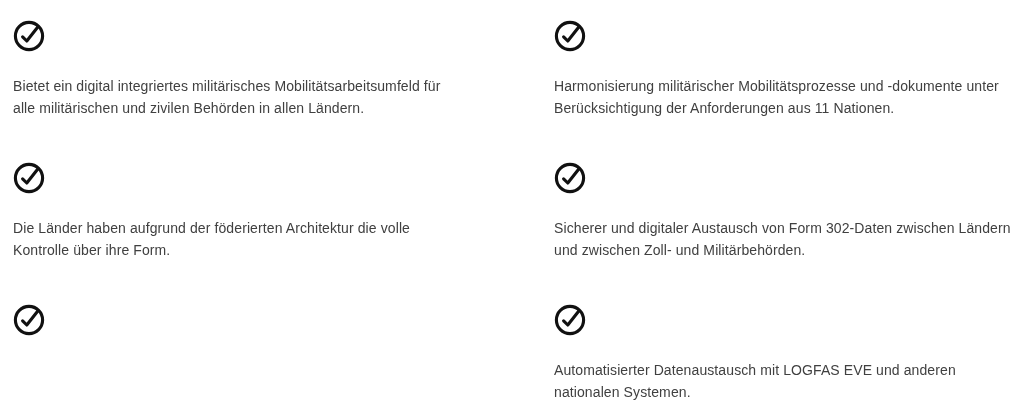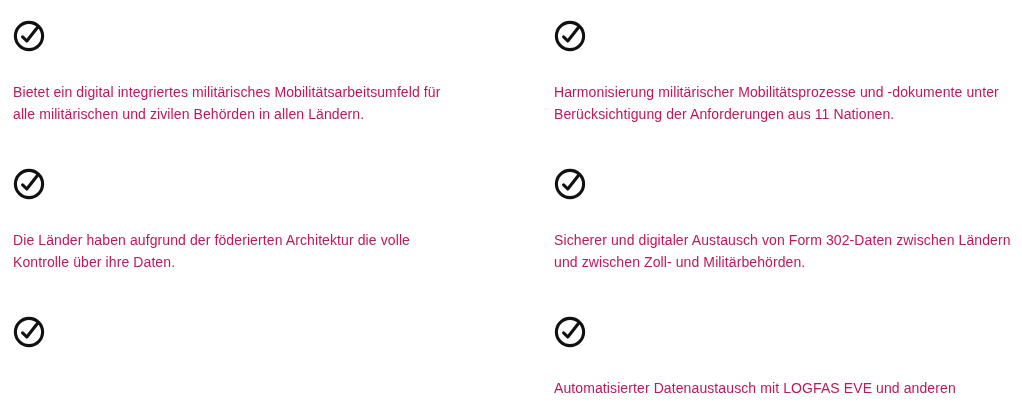--- a/index.html
+++ b/index.html
@@ -19,24 +19,24 @@
   }
   .feature-item {
     display: block;
   }
   .check-icon {
     display: block;
     width: 32px;
     height: 32px;
   }
   .feature-text {
-    margin-top: 29px;
+    margin-top: 23px;
     font-size: 14px;
     line-height: 22px;
-    color: #be185d;
+    color: #404040;
     white-space: pre-line;
     letter-spacing: 0.1px;
   }
 </style>
 </head>
 <body>
 
 <div class="features-grid">
 
   <div class="feature-item">
@@ -62,21 +62,21 @@
   </div>
 
   <div class="feature-item">
     <span class="check-icon">
       <svg viewBox="0 0 32 32" width="32" height="32" fill="none" stroke="#111111">
         <circle cx="16" cy="16" r="13.6" stroke-width="3.1"></circle>
         <path d="M9.6 16.8 L13.8 21 L24.6 7.2" stroke-width="3.1" stroke-linecap="round" stroke-linejoin="round"></path>
       </svg>
     </span>
     <p class="feature-text">Die Länder haben aufgrund der föderierten Architektur die volle
-Kontrolle über ihre Daten.</p>
+Kontrolle über ihre Form.</p>
   </div>
 
   <div class="feature-item">
     <span class="check-icon">
       <svg viewBox="0 0 32 32" width="32" height="32" fill="none" stroke="#111111">
         <circle cx="16" cy="16" r="13.6" stroke-width="3.1"></circle>
         <path d="M9.6 16.8 L13.8 21 L24.6 7.2" stroke-width="3.1" stroke-linecap="round" stroke-linejoin="round"></path>
       </svg>
     </span>
     <p class="feature-text">Sicherer und digitaler Austausch von Form 302-Daten zwischen Ländern

